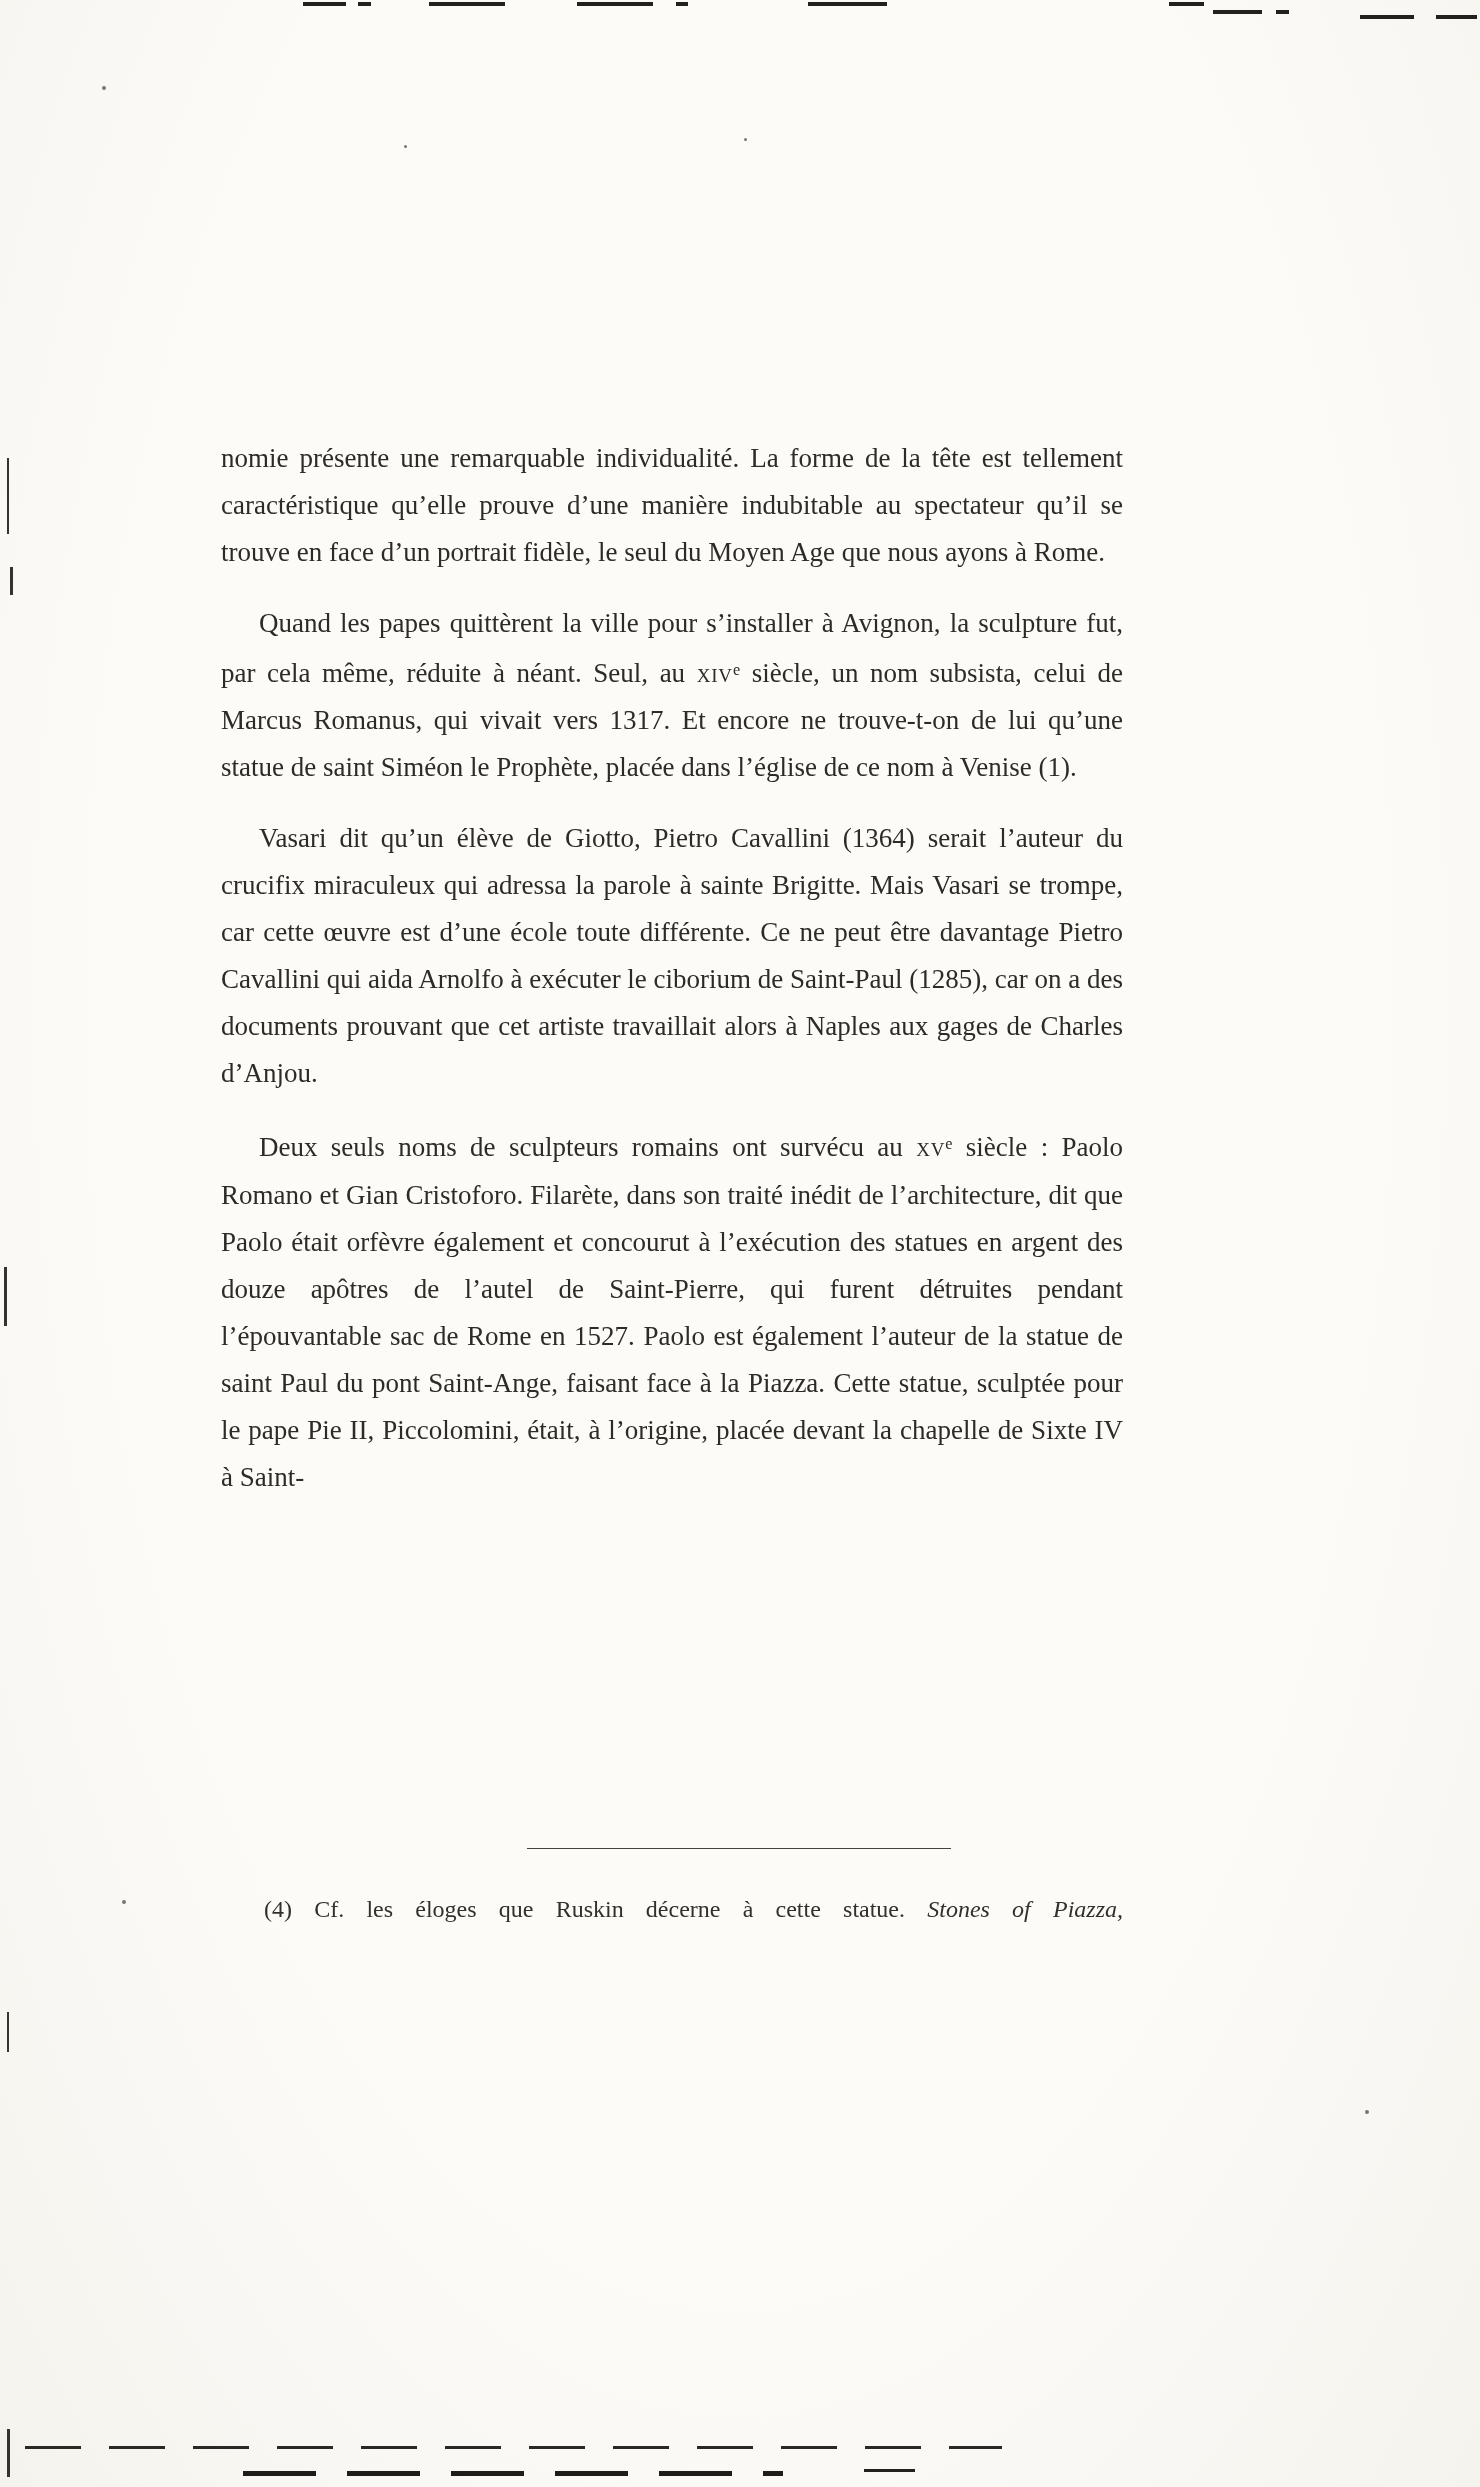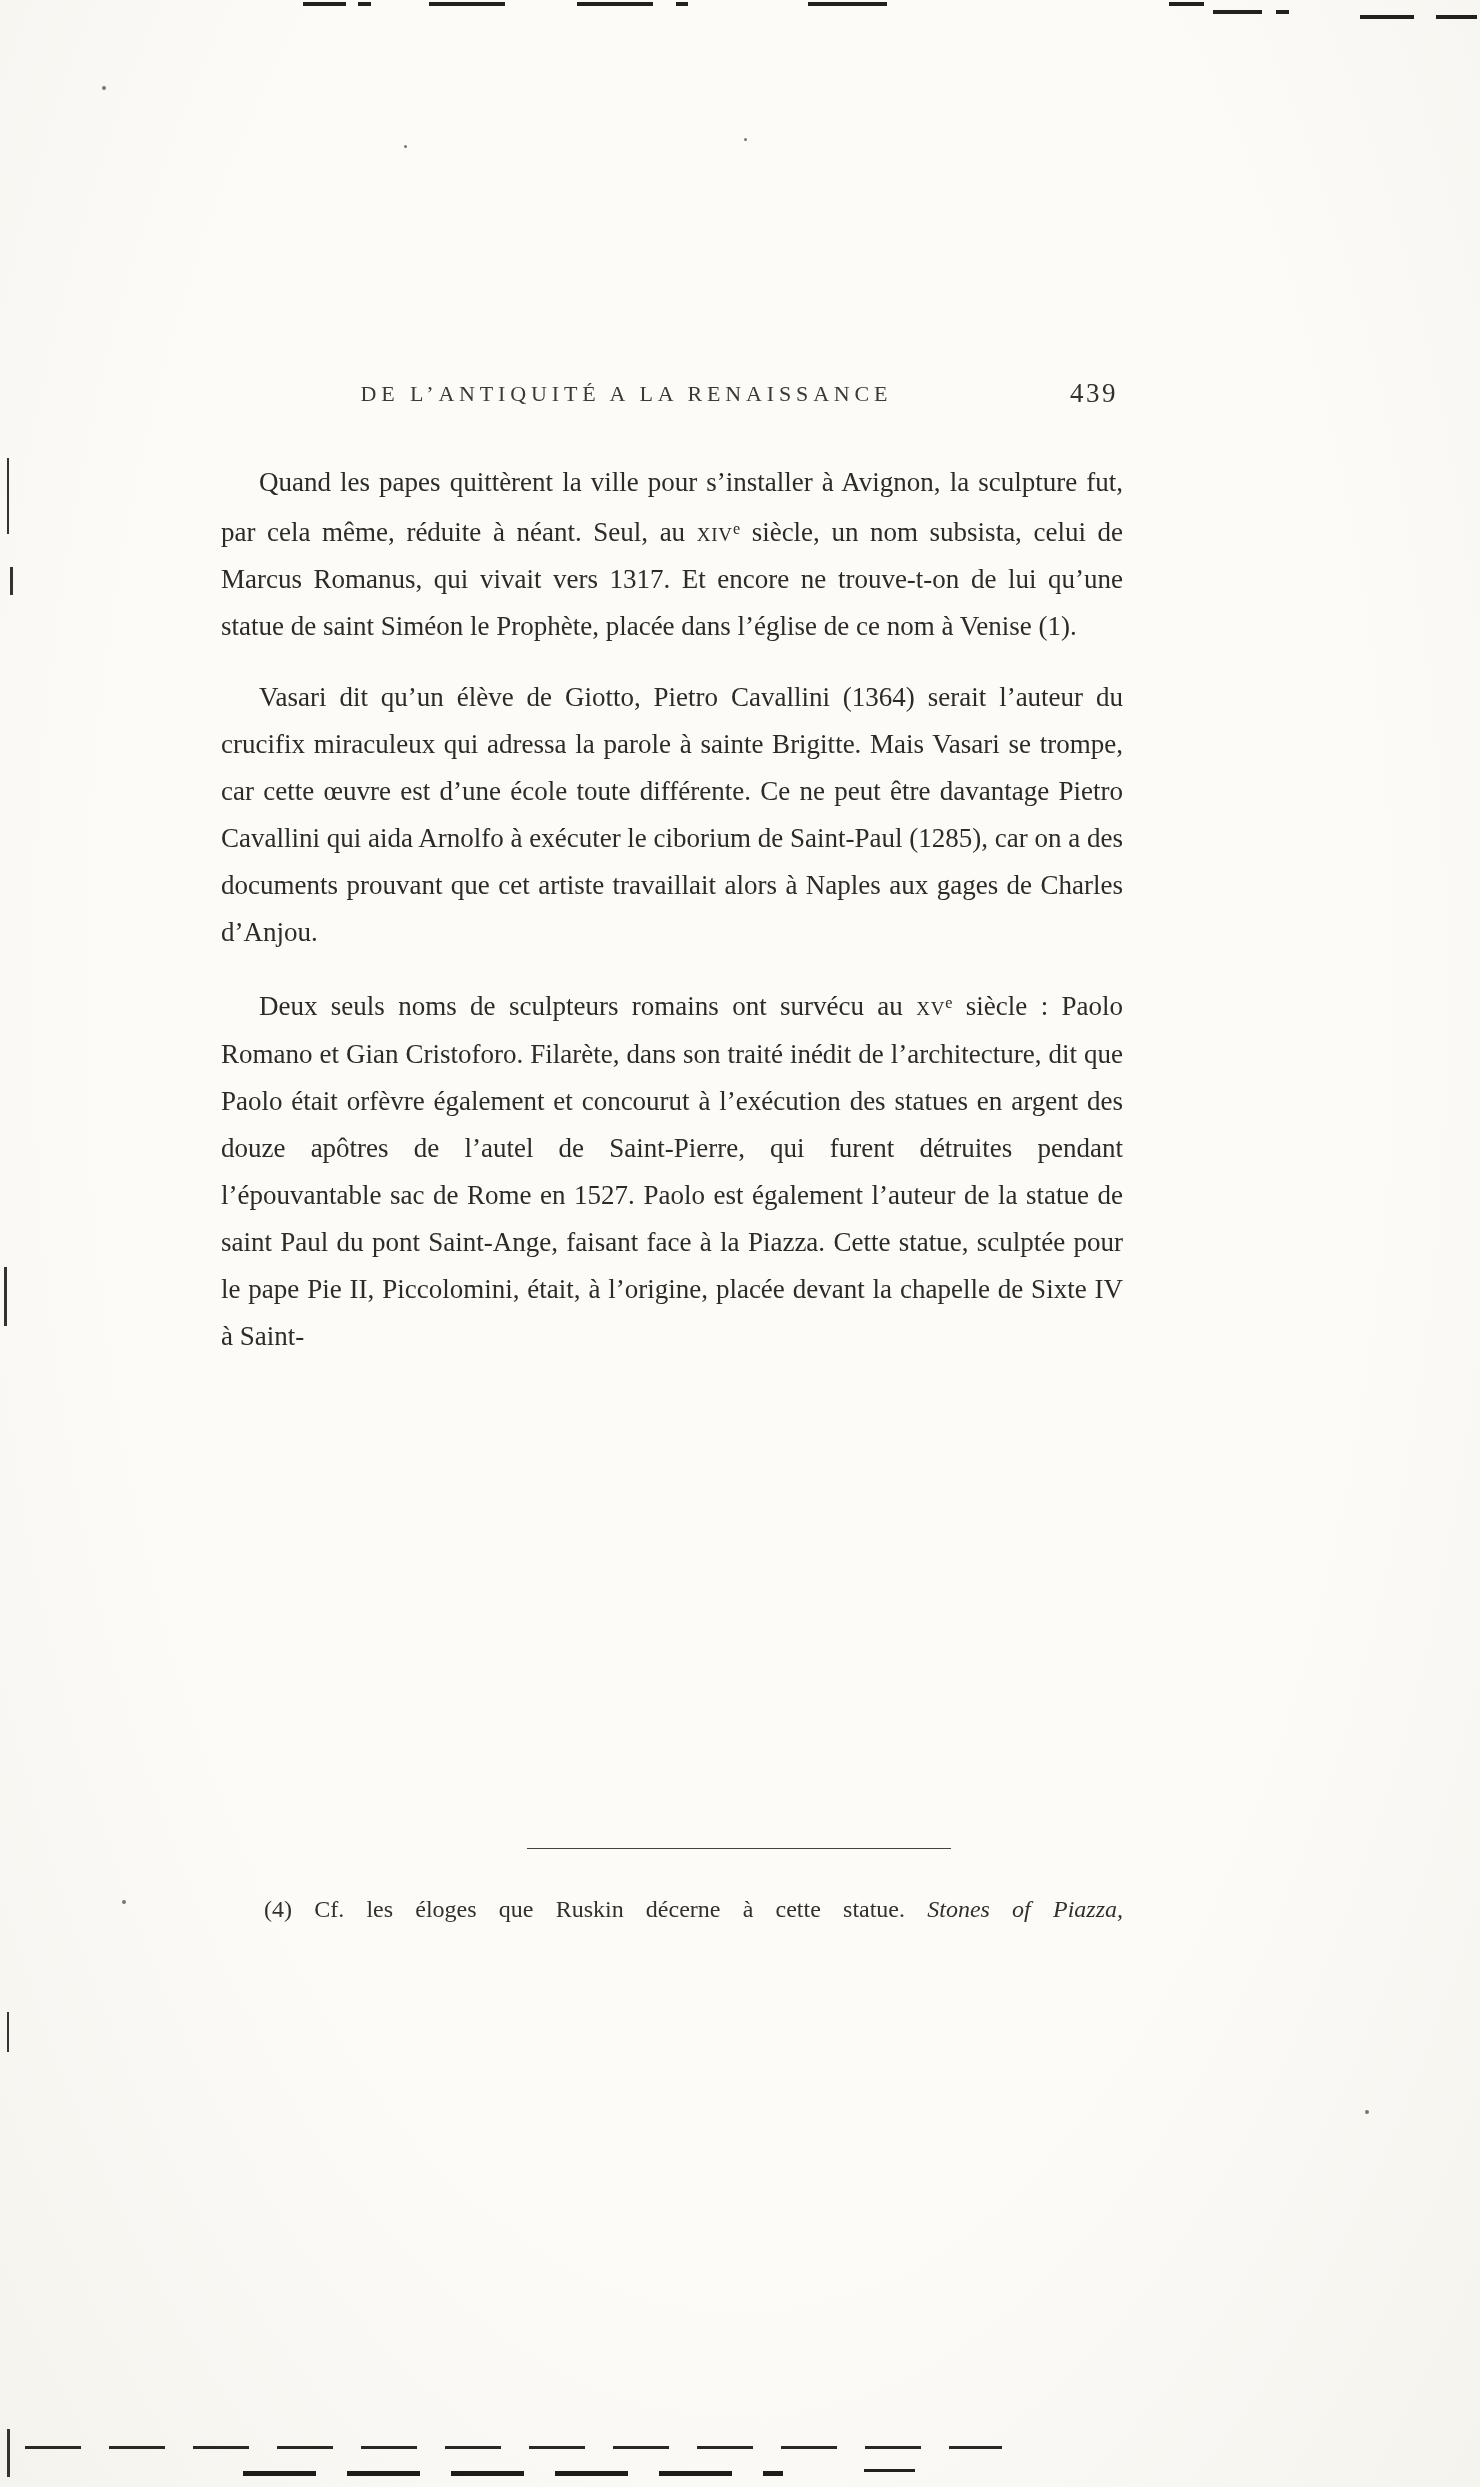--- a/index.html
+++ b/index.html
@@ -90,26 +90,23 @@
   </div>
 
   <div>
     <div class="speck" style="left:102px;top:86px;width:4.1px;height:4.1px;"></div>
     <div class="speck" style="left:744px;top:138px;width:3.3px;height:3.3px;"></div>
     <div class="speck" style="left:404px;top:145px;width:3.3px;height:3.3px;"></div>
     <div class="speck" style="left:122px;top:1900px;width:4.1px;height:4.1px;"></div>
     <div class="speck" style="left:1365px;top:2110px;width:4.1px;height:4.1px;"></div>
   </div>
 
-  <header class="running-head">
-    <span class="running-title">DE L’ANTIQUITÉ A LA RENAISSANCE</span>
-    <span class="page-number">439</span>
-  </header>
 
   <main class="text-block">
+      <p class="para"><span class="seg-n">nomie présente une remarquable individualité. La forme de la tête est tellement caractéristique qu’elle prouve d’une manière indubitable au spectateur qu’il se trouve en face d’un portrait fidèle, le seul du Moyen Age que nous ayons à Rome.</span></p>
       <p class="para indent"><span class="seg-n">Quand les papes quittèrent la ville pour s’installer à Avignon, la sculpture fut, par cela même, réduite à néant. Seul, au </span><span class="seg-sc">xiv</span><span class="seg-sup">e</span><span class="seg-n"> siècle, un nom subsista, celui de Marcus Romanus, qui vivait vers 1317. Et encore ne trouve-t-on de lui qu’une statue de saint Siméon le Prophète, placée dans l’église de ce nom à Venise (1).</span></p>
       <p class="para indent"><span class="seg-n">Vasari dit qu’un élève de Giotto, Pietro Cavallini (1364) serait l’auteur du crucifix miraculeux qui adressa la parole à sainte Brigitte. Mais Vasari se trompe, car cette œuvre est d’une école toute différente. Ce ne peut être davantage Pietro Cavallini qui aida Arnolfo à exécuter le ciborium de Saint-Paul (1285), car on a des documents prouvant que cet artiste travaillait alors à Naples aux gages de Charles d’Anjou.</span></p>
       <p class="para indent"><span class="seg-n">Deux seuls noms de sculpteurs romains ont survécu au </span><span class="seg-sc">xv</span><span class="seg-sup">e</span><span class="seg-n"> siècle : Paolo Romano et Gian Cristoforo. Filarète, dans son traité inédit de l’architecture, dit que Paolo était orfèvre également et concourut à l’exécution des statues en argent des douze apôtres de l’autel de Saint-Pierre, qui furent détruites pendant l’épouvantable sac de Rome en 1527. Paolo est également l’auteur de la statue de saint Paul du pont Saint-Ange, faisant face à la Piazza. Cette statue, sculptée pour le pape Pie II, Piccolomini, était, à l’origine, placée devant la chapelle de Sixte IV à Saint-</span></p>
     </main>
 
   <div class="footnote-rule"></div>
   <div class="footnote">
       <p class="fn-line fn-first"><span class="seg-n">(4) Cf. les éloges que Ruskin décerne à cette statue. </span><span class="seg-i">Stones of Piazza,</span></p>
     </div>
 

